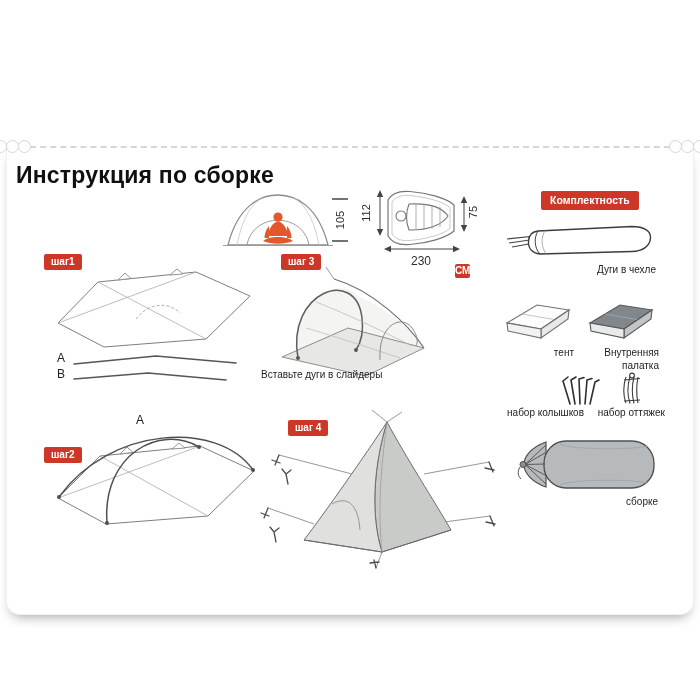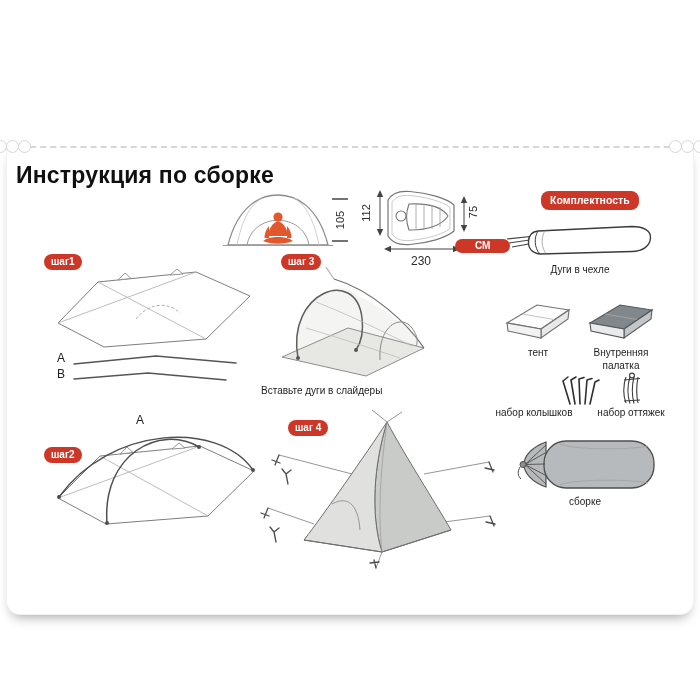--- a/index.html
+++ b/index.html
@@ -6,23 +6,23 @@
   html,body{width:700px;height:700px;background:#ffffff;font-family:"Liberation Sans",sans-serif;}
   .canvas{position:absolute;left:0;top:0;width:700px;height:700px;overflow:hidden;}
   .sheet{position:absolute;left:6px;top:147px;width:688px;height:468px;background:#fff;
          border:1px solid #f1f1f1;border-top:none;border-radius:0 0 14px 14px;
          box-shadow:0 7px 12px -5px rgba(0,0,0,.35);}
   .perf{position:absolute;left:0;right:0;top:146px;border-top:2px dashed #d6d6d6;}
   .notch{position:absolute;width:13px;height:13px;border-radius:50%;background:#fff;
          border:1.5px solid #d6d6d6;top:-8px;}
   .title{position:absolute;left:16px;top:162px;font-size:23px;font-weight:700;color:#101010;letter-spacing:.2px;}
   .badge{position:absolute;background:var(--badge-red,#cd3728);color:#fff;font-size:10px;font-weight:700;
-         line-height:1;padding:3px 7px;border-radius:8px;white-space:nowrap;}
+         line-height:1;padding:3px 7px;border-radius:2px;white-space:nowrap;}
   .cap{position:absolute;font-size:10px;color:#1c1c1c;line-height:1.32;}
-  .kit-label{position:absolute;font-size:10px;color:#1c1c1c;text-align:center;line-height:1.25;}
+  .kit-label{position:absolute;font-size:10px;color:#1c1c1c;text-align:right;line-height:1.25;}
   .dim-label{position:absolute;font-size:11px;color:#2d2d2d;text-align:center;}
   .rot{transform:rotate(-90deg);}
   .letter{position:absolute;font-size:12px;font-weight:400;color:#222;}
   svg.art{position:absolute;overflow:visible;}
 </style>
 </head>
 <body>
 
 <div class="canvas">
 
@@ -84,21 +84,21 @@
     <path d="M6,36 L2.8,29 L9.2,29 Z" fill="#444"></path>
   </svg>
   <span class="dim-label rot" style="left:459px;top:206px;width:28px">75</span>
 
   <svg class="art" style="left:384px;top:243px" width="76" height="12" viewBox="0 0 76 12">
     <line x1="3" y1="6" x2="73" y2="6" stroke="#444" stroke-width="1"></line>
     <path d="M0,6 L7,2.8 L7,9.2 Z" fill="#444"></path>
     <path d="M76,6 L69,2.8 L69,9.2 Z" fill="#444"></path>
   </svg>
   <span class="dim-label" style="left:396px;top:254px;width:50px;font-size:12px">230</span>
-  <span class="badge" style="left:455px;top:239px;padding:2px 20px">СМ</span>
+  <span class="badge" style="left:455px;top:264px;padding:2px 0">СМ</span>
 
   <span class="badge" style="left:541px;top:191px;font-size:10.5px;padding:4px 9px">Комплектность</span>
 
   <svg class="art" style="left:504px;top:220px" width="152" height="42" viewBox="0 0 152 42">
     <line x1="3" y1="19" x2="36" y2="15.5" stroke="#444" stroke-width="1.2"></line>
     <line x1="5" y1="23" x2="36" y2="18.5" stroke="#444" stroke-width="1.2"></line>
     <line x1="8" y1="27" x2="36" y2="22" stroke="#444" stroke-width="1.2"></line>
     <path d="M34,11 L128,6.5 C140,6.5 147,11 146.5,18 C146,26 139,31 128,31.5 L36,34 C28,33 24,28 24.5,21 C25,14 29,11.5 34,11 Z" fill="#fff" stroke="#3c3c3c" stroke-width="1.4"></path>
     <path d="M34,11 C30,17 30,28 36,34" fill="none" stroke="#3c3c3c" stroke-width="1"></path>
     <path d="M41,10.6 C37,17 37,27 42,33.6" fill="none" stroke="#9a9a9a" stroke-width="0.8"></path>
@@ -211,21 +211,21 @@
     <path d="M38,96 C26,30 96,4 102,56 C104,72 100,82 96,88" fill="none" stroke="#5f5f5f" stroke-width="1.5"></path>
     <path d="M74,17 C112,28 148,62 164,86" fill="none" stroke="#6f6f6f" stroke-width="1.2"></path>
     <path d="M56,40 C92,54 128,72 152,84" fill="none" stroke="#bcbcbc" stroke-width="0.8"></path>
     <path d="M46,66 C80,76 116,88 140,96" fill="none" stroke="#bcbcbc" stroke-width="0.8"></path>
     <path d="M120,98 C118,62 142,52 152,66 C158,74 158,80 156,84" fill="none" stroke="#8a8a8a" stroke-width="1"></path>
     <circle cx="38" cy="96" r="2" fill="#555"></circle>
     <circle cx="96" cy="88" r="2" fill="#555"></circle>
     <line x1="74" y1="17" x2="66" y2="5" stroke="#8a8a8a" stroke-width="0.9"></line>
   </svg>
 
-  <div class="cap" style="left:261px;top:384px;width:220px">Вставьте дуги в слайдеры</div>
+  <div class="cap" style="left:261px;top:368px;width:220px">Вставьте дуги в слайдеры</div>
 
   <span class="badge" style="left:288px;top:420px">шаг 4</span>
 
   <svg class="art" style="left:254px;top:404px" width="242" height="168" viewBox="0 0 242 168">
 
     <g stroke="#8a8a8a" stroke-width="0.9" fill="none">
       <line x1="98" y1="70" x2="25" y2="51"></line>
       <line x1="60" y1="120" x2="14" y2="104"></line>
       <line x1="170" y1="70" x2="235" y2="58"></line>
       <line x1="190" y1="118" x2="236" y2="112"></line>

